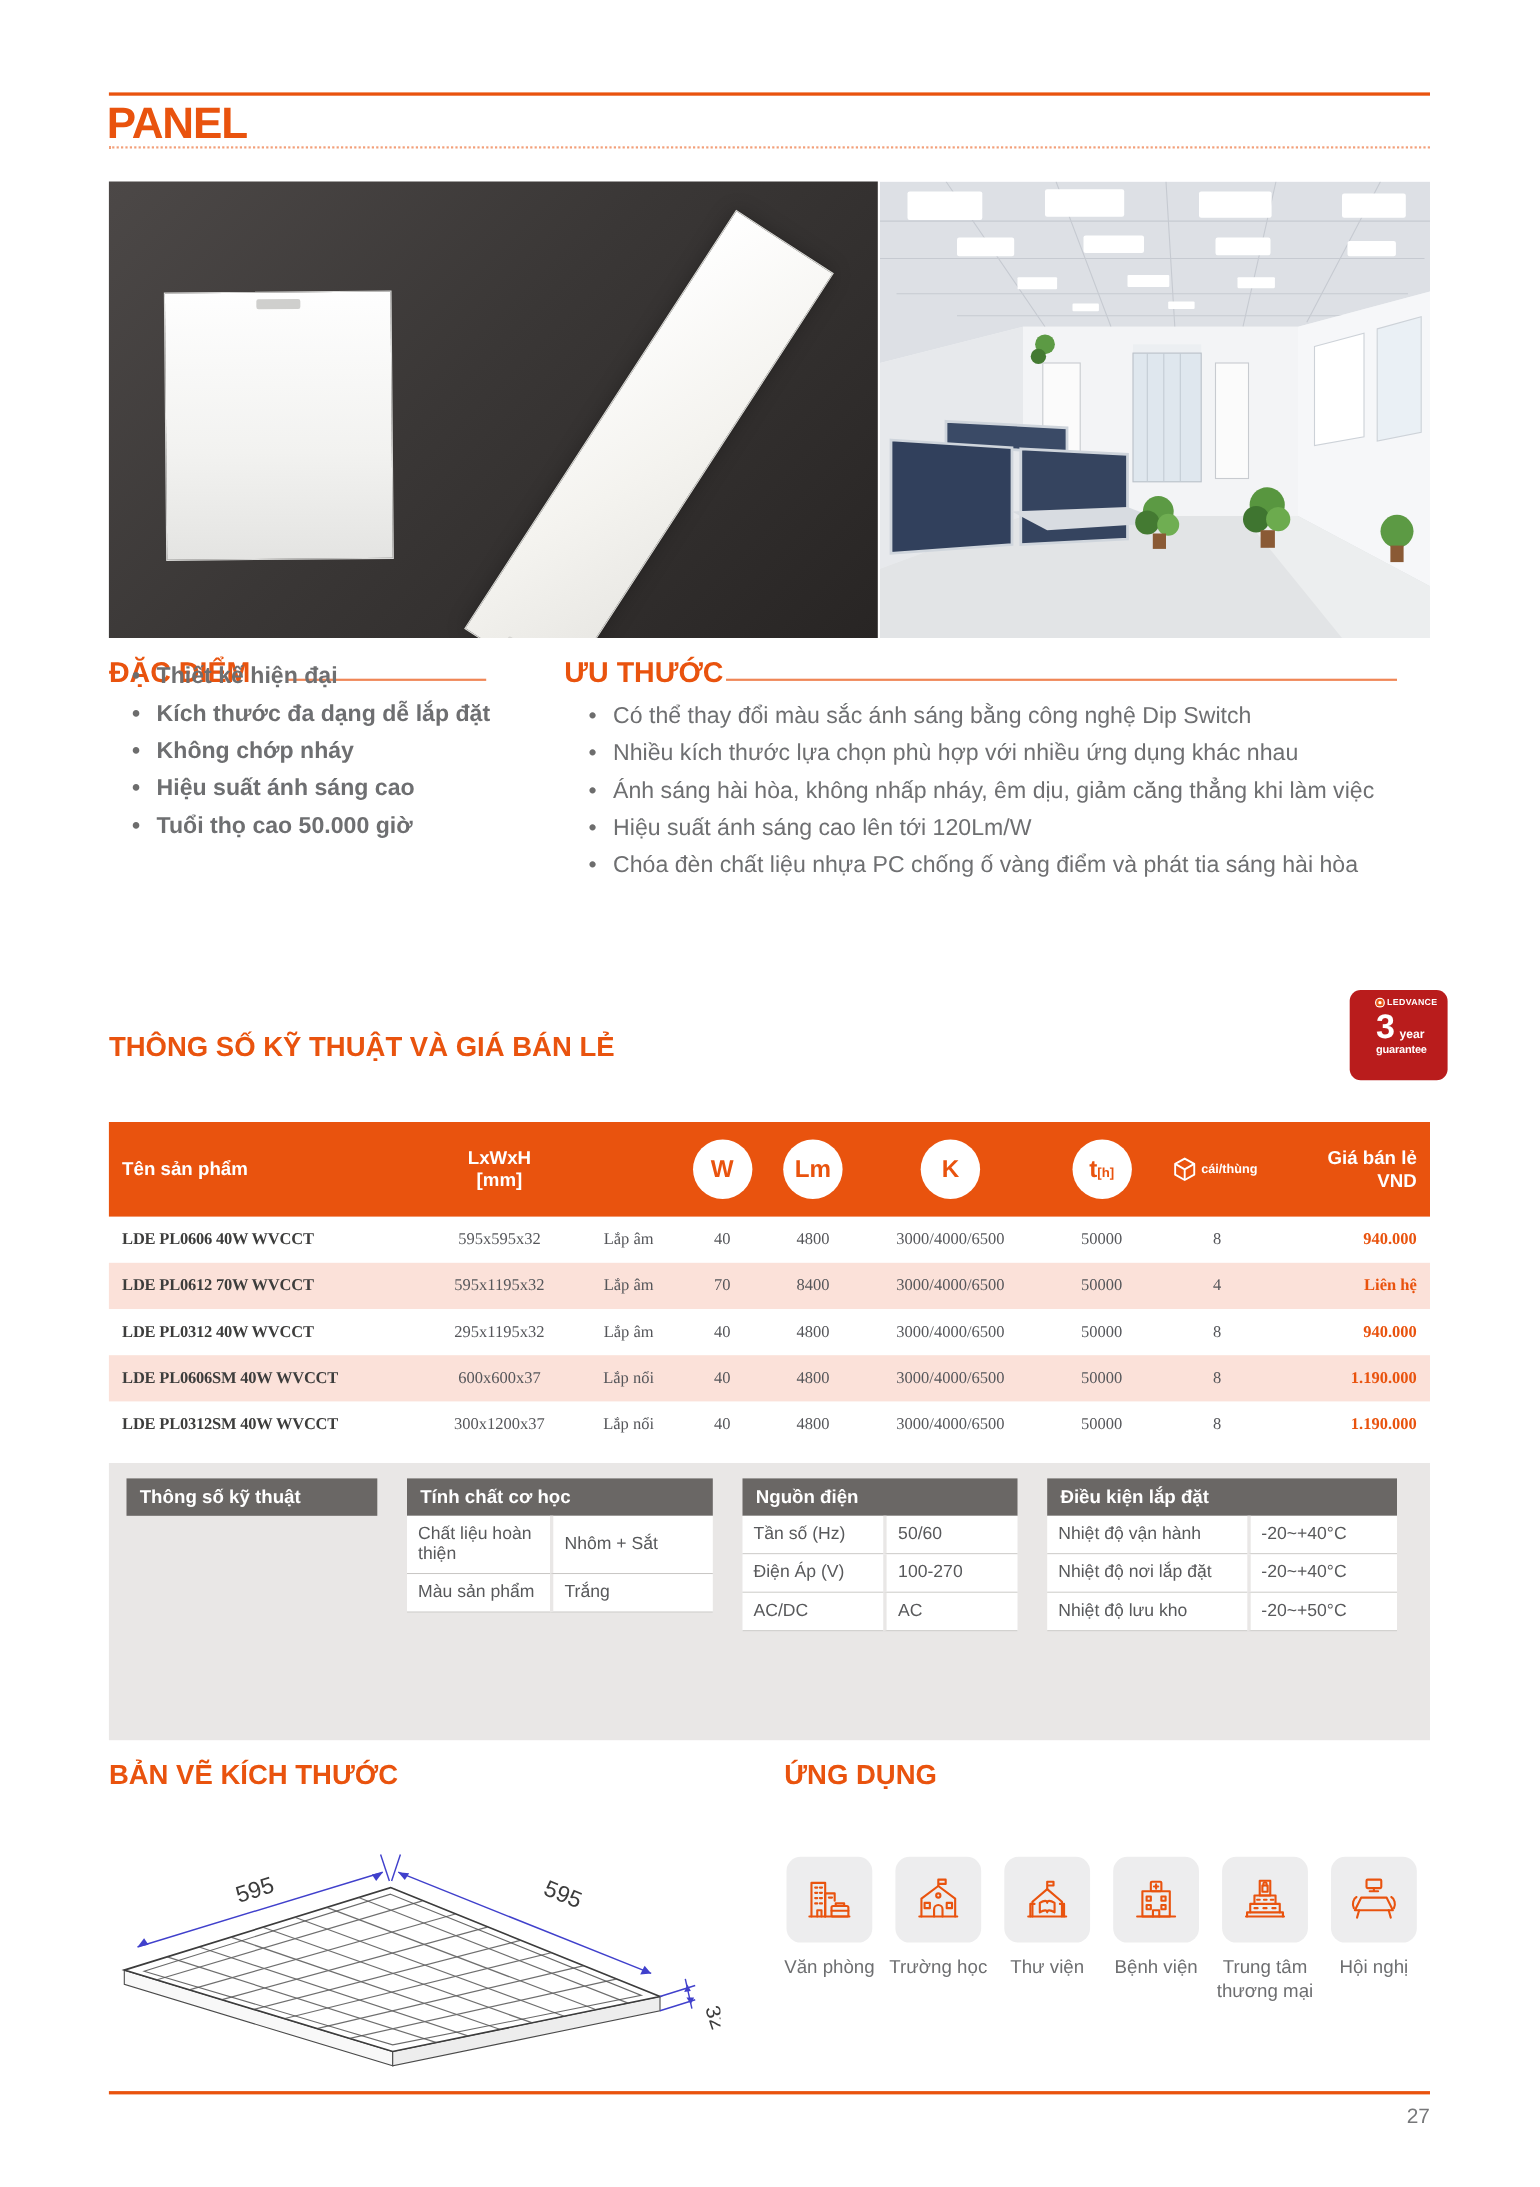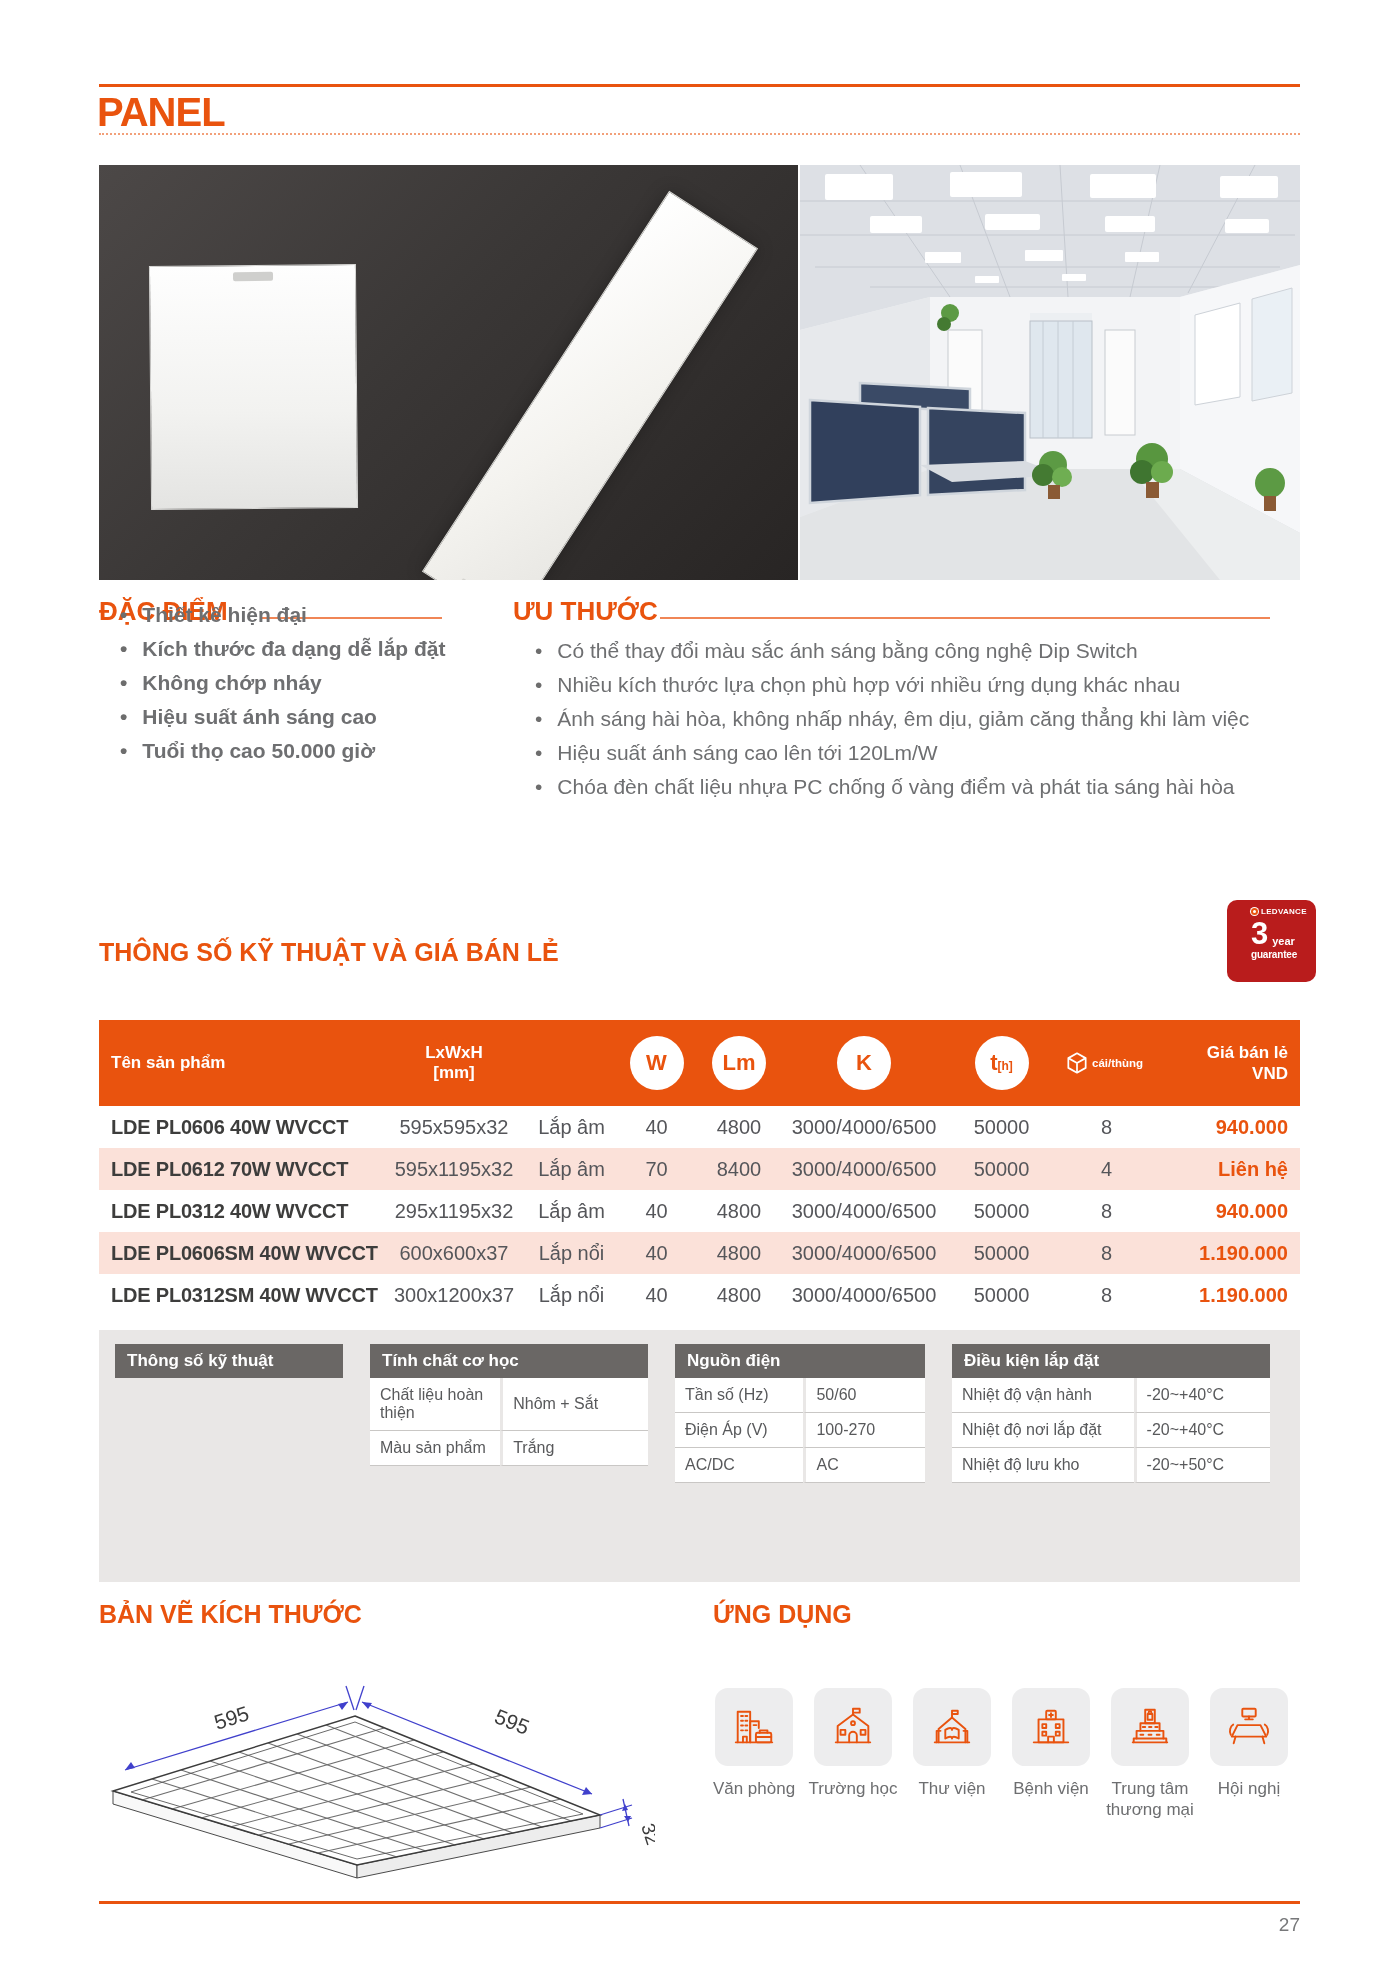--- a/index.html
+++ b/index.html
@@ -42,21 +42,21 @@
   .grid{display:grid;grid-template-columns:290px 130px 105px 65px 100px 150px 125px 85px 151px;align-items:center;}
   .thead{background:#E9530E;color:#fff;height:86px;font-weight:bold;font-size:17px;}
   .thead .cc{text-align:center;line-height:1.2;}
   .thead .name{padding-left:12px;align-self:center;}
   .thead .price{text-align:right;padding-right:12px;line-height:1.25;}
   .circ{width:54px;height:54px;border-radius:50%;background:#fff;color:#E9530E;font-weight:bold;font-size:22px;
         display:flex;align-items:center;justify-content:center;margin:0 auto;}
   .circ .sub{font-size:12px;margin-top:6px;}
   .qtyhead{display:flex;flex-direction:row;align-items:center;gap:2px;}
   .qtyhead .lbl{font-size:11.5px;font-weight:bold;}
-  .trow{height:42px;font-size:20px;color:#55565a;}
+  .trow{height:42px;font-size:15px;color:#55565a;font-family:Liberation Serif, serif;}
   .trow .name{font-weight:bold;color:#3d3d3c;padding-left:12px;letter-spacing:-.2px;}
   .trow .cc{text-align:center;}
   .trow .price{color:#E9530E;font-weight:bold;text-align:right;padding-right:12px;}
   .trow.alt{background:#FBE1D9;}
   
   .subpanel{position:absolute;left:99px;top:1330px;width:1201px;height:252px;background:#E9E7E6;
             box-sizing:border-box;padding:14px 30px 0 16px;display:flex;justify-content:space-between;align-items:flex-start;gap:22px;}
   .scard{background:transparent;}
   .scard .sh{background:#6A6765;color:#fff;font-weight:bold;font-size:17px;padding:7px 12px;}
   .scard table{border-collapse:separate;border-spacing:0;width:100%;}

